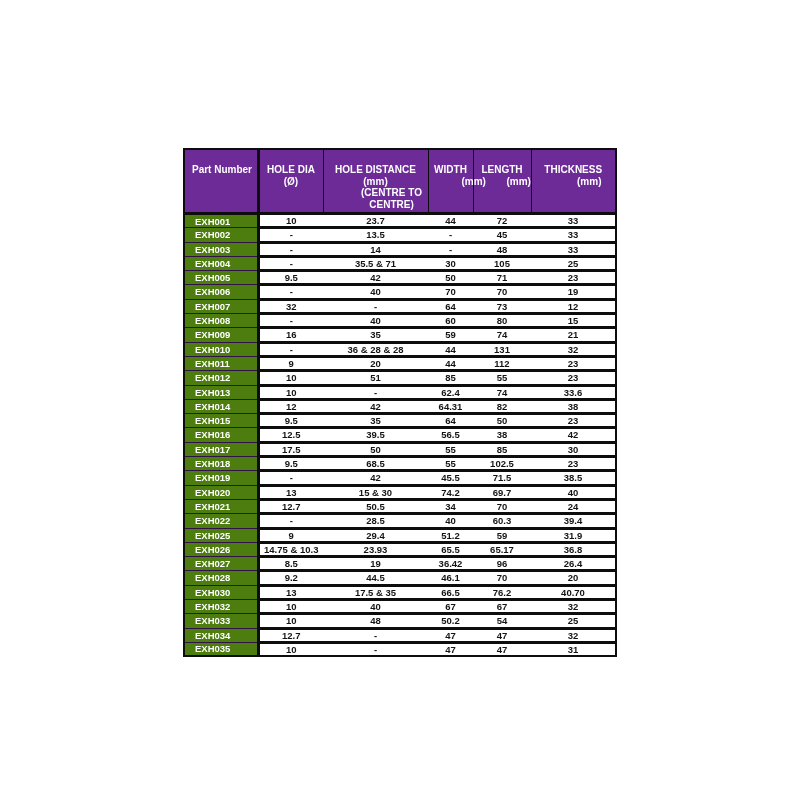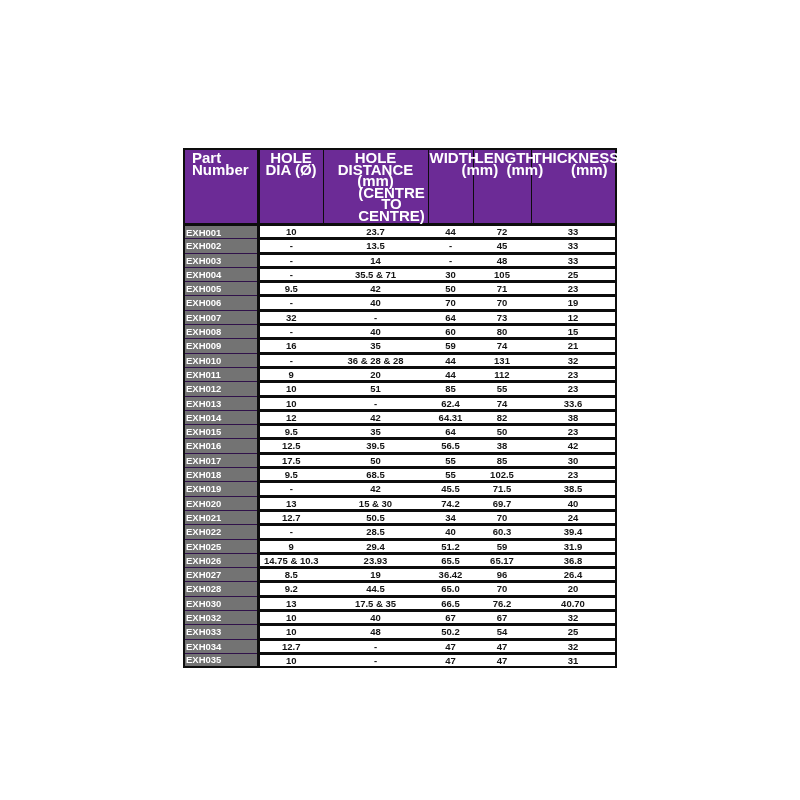--- a/index.html
+++ b/index.html
@@ -29,24 +29,24 @@
   col.c-dia   { width: 65px; }
   col.c-dist  { width: 105px; }
   col.c-width { width: 45px; }
   col.c-len   { width: 58px; }
   col.c-thick { width: 85px; }
 
   th {
     background: #6C2B96;
     color: #ffffff;
     font-weight: bold;
-    font-size: 15px;
+    font-size: 10px;
     line-height: 11.5px;
     vertical-align: top;
-    padding: 2px 1px 2px 1px;
+    padding: 14px 1px 2px 1px;
     text-align: center;
     border-bottom: 3px solid #0d0d0d;
     border-left: 1px solid #0d0d0d;
   }
   th.h-part {
     text-align: left;
     padding-left: 7px;
     border-left: none;
   }
   th.h-dia { border-left: 3px solid #0d0d0d; }
@@ -55,24 +55,24 @@
   td {
     height: 11.3px;
     padding: 0;
     font-size: 9.5px;
     font-weight: bold;
     line-height: 11.3px;
     white-space: nowrap;
     overflow: hidden;
   }
   td.part {
-    background: #737373;
+    background: #4d7c0f;
     color: #ffffff;
     text-align: left;
-    padding-left: 1px;
+    padding-left: 10px;
     border-top: 1px solid #30114a;
     border-right: 3px solid #0d0d0d;
     margin-left: 45px;
   }
   td.val {
     background: #ffffff;
     color: #141414;
     text-align: center;
     border-top: 3px solid #0d0d0d;
   }
@@ -340,21 +340,21 @@
     <td class="val">19</td>
     <td class="val">36.42</td>
     <td class="val">96</td>
     <td class="val">26.4</td>
   </tr>
 
   <tr>
     <td class="part">EXH028</td>
     <td class="val">9.2</td>
     <td class="val">44.5</td>
-    <td class="val">65.0</td>
+    <td class="val">46.1</td>
     <td class="val">70</td>
     <td class="val">20</td>
   </tr>
 
   <tr>
     <td class="part">EXH030</td>
     <td class="val">13</td>
     <td class="val">17.5 &amp; 35</td>
     <td class="val">66.5</td>
     <td class="val">76.2</td>

